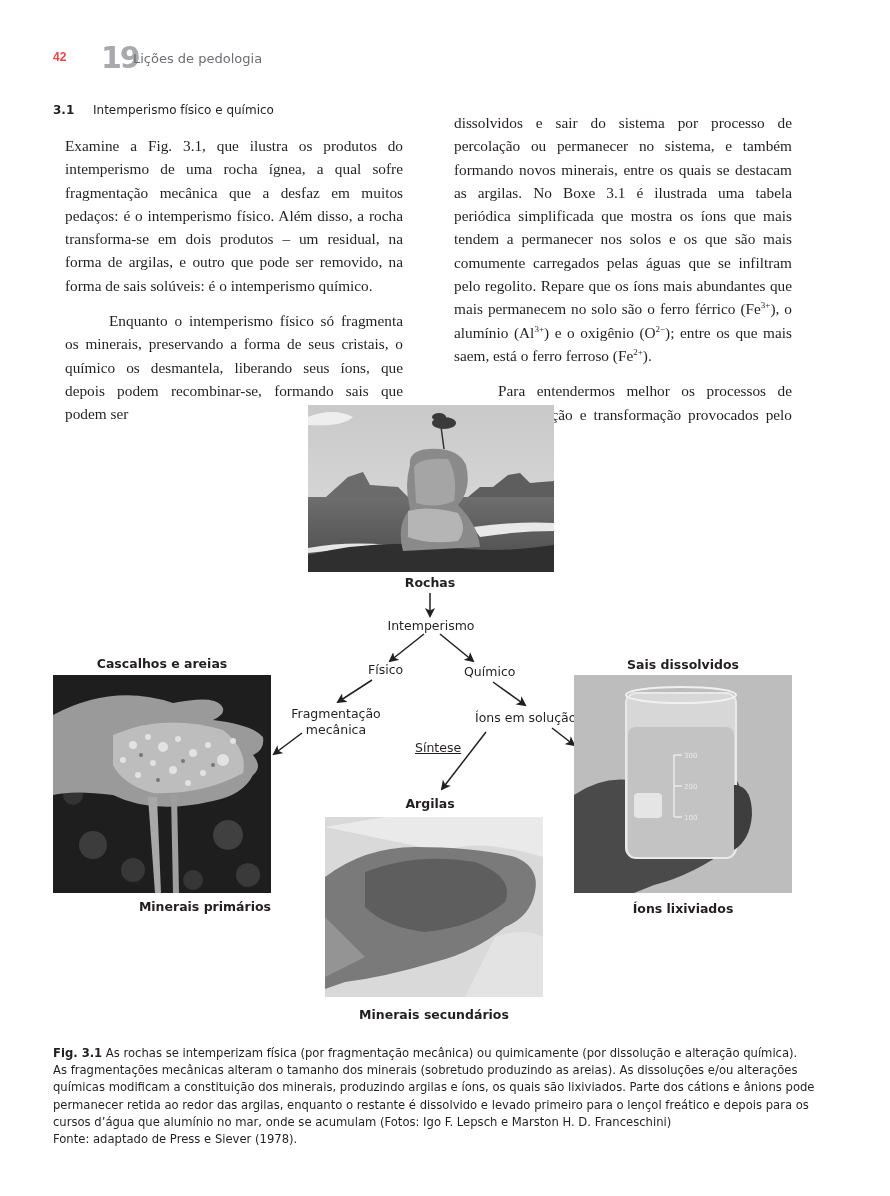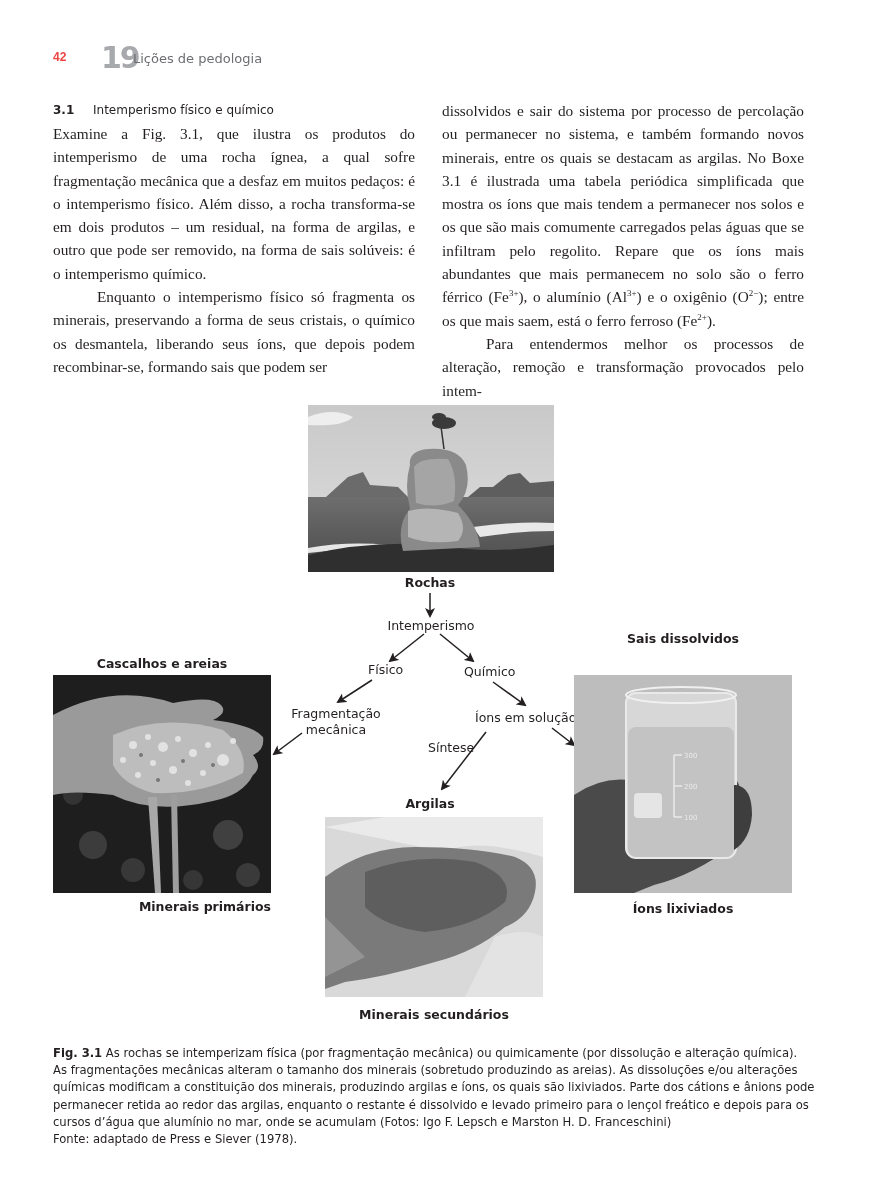--- a/index.html
+++ b/index.html
@@ -6,21 +6,21 @@
     body { width: 890px; height: 1196px; position: relative; overflow: hidden; color: #231f20; }
     .abs { position: absolute; }
 
     
     .page-num { left: 53px; top: 50px; font-family: "Liberation Sans", sans-serif; font-weight: bold; font-size: 12px; color: #ef4444; }
     .logo-num { left: 101px; top: 40px; font-family: "DejaVu Sans", sans-serif; font-weight: bold; font-size: 30px; color: #a7a9ac; letter-spacing: -2px; line-height: 36px; }
     .book-title { left: 133px; top: 51px; font-family: "DejaVu Sans", sans-serif; font-size: 13px; color: #6d6e71; }
 
     
     .col { width: 362px; font-family: "Liberation Serif", serif; font-size: 15.3px; line-height: 23.3px; text-align: justify; color: #231f20; }
-    .col p { margin: 0; }
+    .col p { margin: 12px; }
     .col p.indent { text-indent: 44px; }
     .col-left { left: 53px; top: 99px; }
     .col-right { left: 442px; top: 99px; }
     .sec-head { font-family: "DejaVu Sans", sans-serif; font-size: 12px; font-weight: bold; line-height: 23px; text-align: left; }
     .sec-head .num { display: inline-block; width: 40px; }
     .sec-head .title { font-weight: normal; font-family: "DejaVu Sans", sans-serif; }
     sup { font-size: 9px; line-height: 0; }
 
     
     .photo { overflow: hidden; }
@@ -86,21 +86,21 @@
 <div class="abs fig-label bold center" style="left:380px; top:575px; width:100px;">Rochas</div>
 
 <div class="abs fig-label center" style="left:376px; top:618px; width:110px;">Intemperismo</div>
 <div class="abs fig-label" style="left:368px; top:662px;">Físico</div>
 <div class="abs fig-label" style="left:464px; top:664px;">Químico</div>
 <div class="abs fig-label center" style="left:282px; top:706px; width:108px; line-height:16px;">
   <div>Fragmentação</div>
   <div>mecânica</div>
 </div>
 <div class="abs fig-label" style="left:475px; top:710px;">Íons em solução</div>
-<div class="abs fig-label" style="left:428px; top:740px;">Síntese</div>
+<div class="abs fig-label" style="left:415px; top:740px;text-decoration:underline;">Síntese</div>
 
 <svg class="abs" style="left:0; top:0;" width="890" height="1196">
   <defs>
     <marker id="ah" markerWidth="10" markerHeight="10" refX="8" refY="5" orient="auto" markerUnits="userSpaceOnUse">
       <path d="M0,0 L10,5 L0,10 L2.5,5Z" fill="#231f20"></path>
     </marker>
   </defs>
   <line x1="430" y1="593" x2="430" y2="616" stroke="#231f20" stroke-width="1.5" marker-end="url(#ah)"></line>
   <line x1="424" y1="634" x2="390" y2="661" stroke="#231f20" stroke-width="1.5" marker-end="url(#ah)"></line>
   <line x1="440" y1="634" x2="473" y2="661" stroke="#231f20" stroke-width="1.5" marker-end="url(#ah)"></line>
@@ -144,21 +144,21 @@
         <circle cx="130" cy="86" r="2"></circle>
         <circle cx="160" cy="90" r="2"></circle>
         <circle cx="105" cy="105" r="2"></circle>
     </g>
     <path d="M95,122 L102,218 L108,218 L104,122Z" fill="#a8a8a8"></path>
     <path d="M118,120 L120,218 L126,218 L124,120Z" fill="#9e9e9e"></path>
   </svg>
 </div>
 <div class="abs fig-label bold center" style="left:53px; top:899px; width:218px;text-align:right;">Minerais primários</div>
 
-<div class="abs fig-label bold center" style="left:574px; top:631px; width:218px;">Sais dissolvidos</div>
+<div class="abs fig-label bold center" style="left:574px; top:657px; width:218px;">Sais dissolvidos</div>
 <div class="abs photo" style="left:574px; top:675px; width:218px; height:218px;">
   <svg width="218" height="218" viewBox="0 0 218 218">
     <rect width="218" height="218" fill="#bdbdbd"></rect>
     <path d="M0,218 L0,120 Q30,100 60,106 L130,100 Q160,95 165,110 Q175,150 160,170 Q120,200 80,210 L60,218Z" fill="#4a4a4a"></path>
     <rect x="52" y="18" width="110" height="165" rx="10" fill="#d7d7d7" stroke="#e9e9e9" stroke-width="2"></rect>
     <ellipse cx="107" cy="20" rx="55" ry="8" fill="none" stroke="#f0f0f0" stroke-width="2"></ellipse>
     <rect x="54" y="52" width="106" height="130" rx="8" fill="#c3c3c3"></rect>
     <rect x="60" y="118" width="28" height="25" rx="4" fill="#e5e5e5"></rect>
     <line x1="100" y1="80" x2="100" y2="142" stroke="#eaeaea" stroke-width="1.5"></line>
     <line x1="100" y1="80" x2="108" y2="80" stroke="#eaeaea" stroke-width="1.5"></line>

